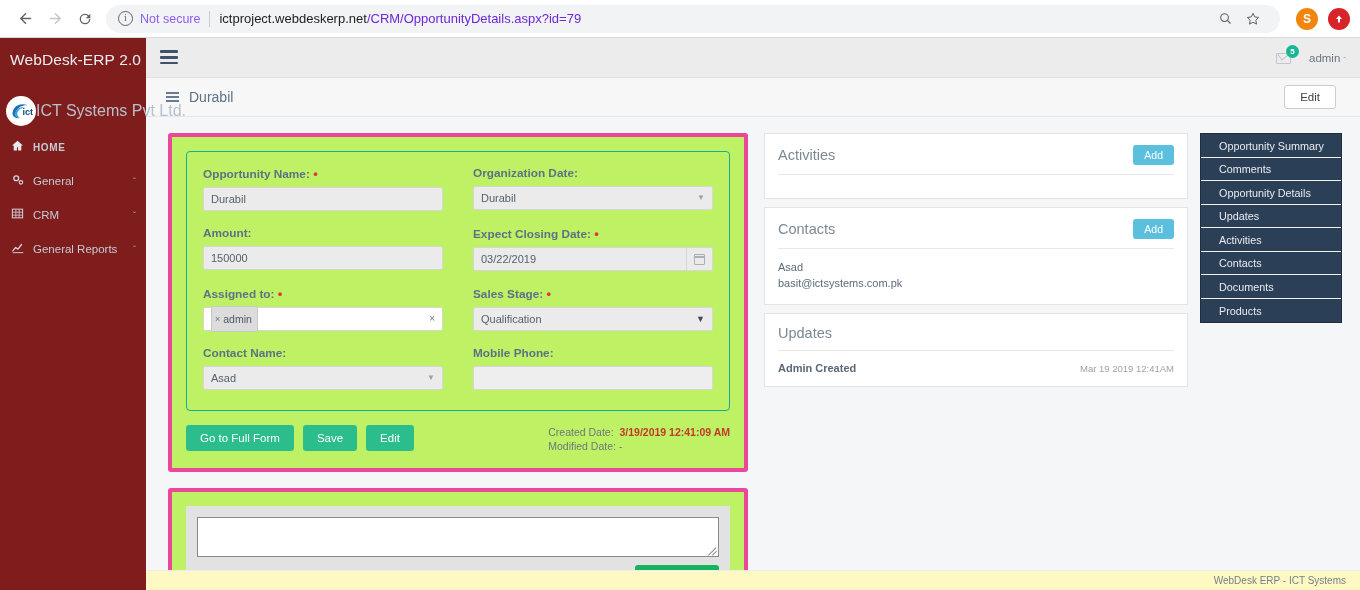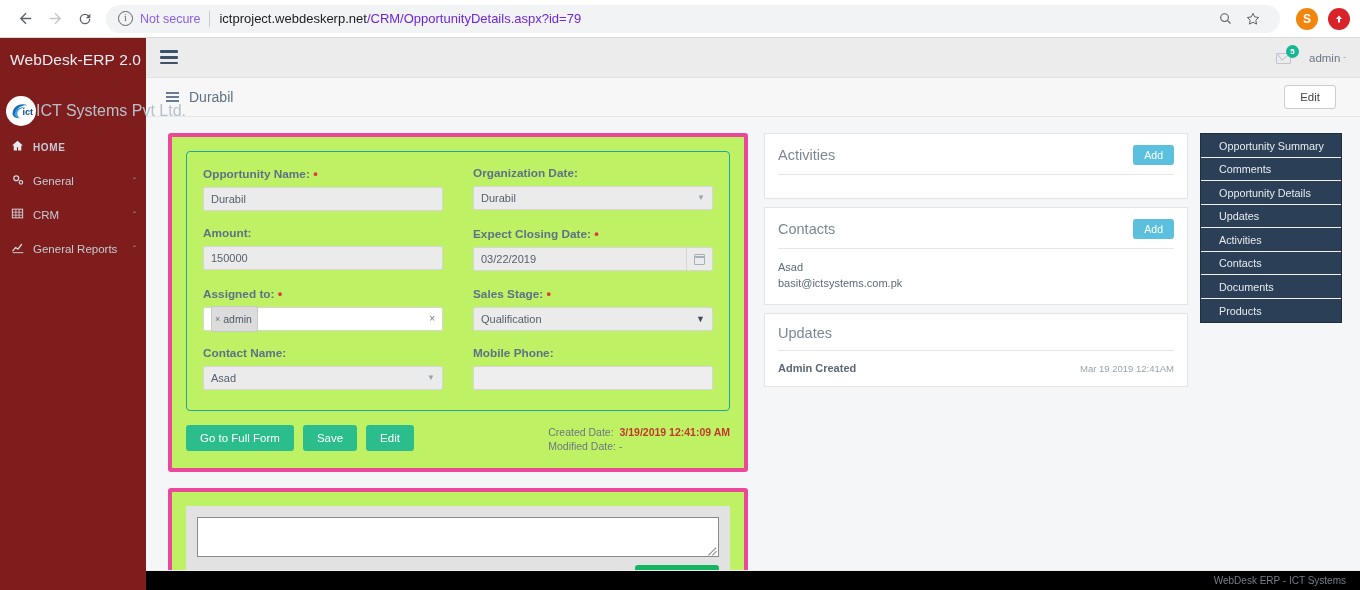--- a/index.html
+++ b/index.html
@@ -333,21 +333,21 @@
     height: 23.5px;
     display: flex; align-items: center;
     padding-left: 18px;
     font-size: 10.8px; color: #e8ecf1;
     border-bottom: 1px solid #f1f1f1;
   }
   .rnav-item:last-child { border-bottom: none; }
 
   
   .footer {
-    height: 22px; background: #000000;
+    height: 22px; background: #fef9c3;
     display: flex; align-items: center; justify-content: flex-end;
     padding-right: 14px;
     font-size: 10px; color: #737f8b;
     border-top: 1px solid #eceded;
   }
 </style>
 </head>
 <body>
 
 <div class="browser-bar">

